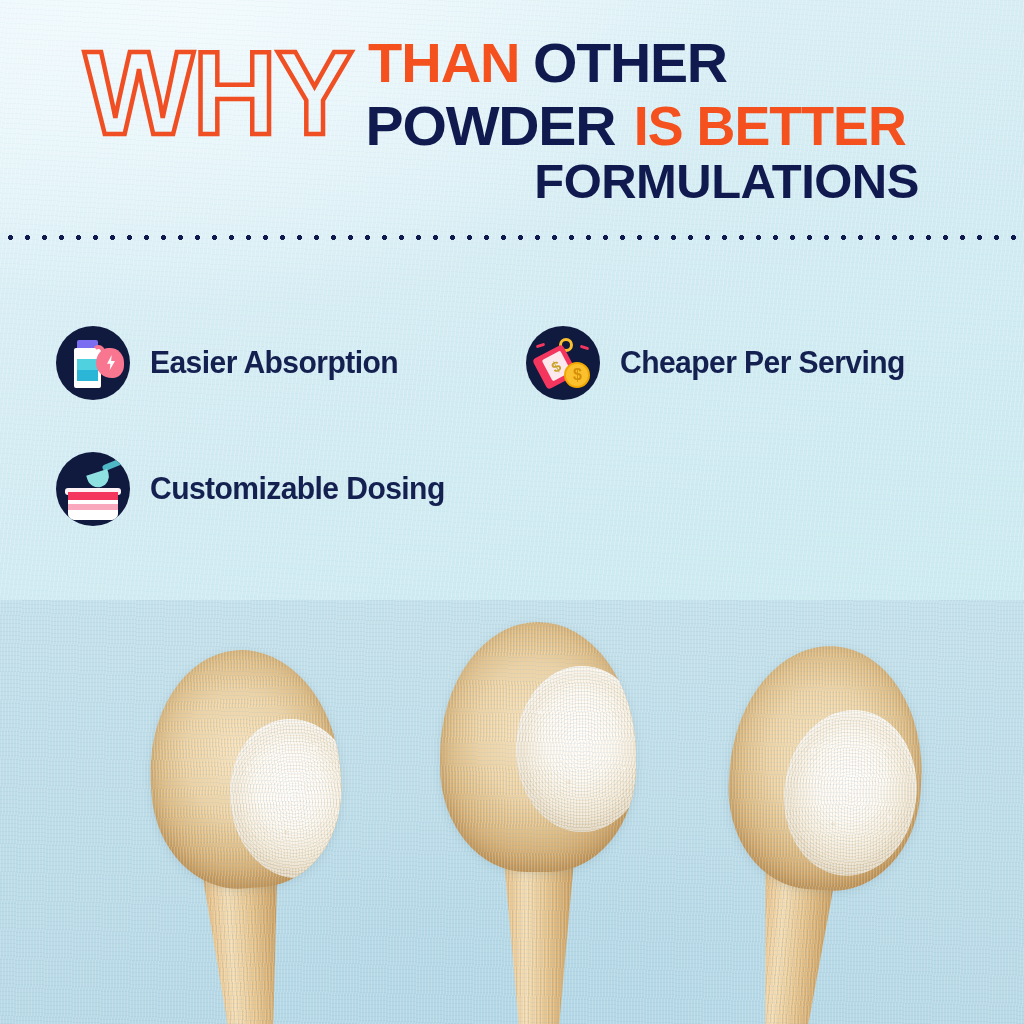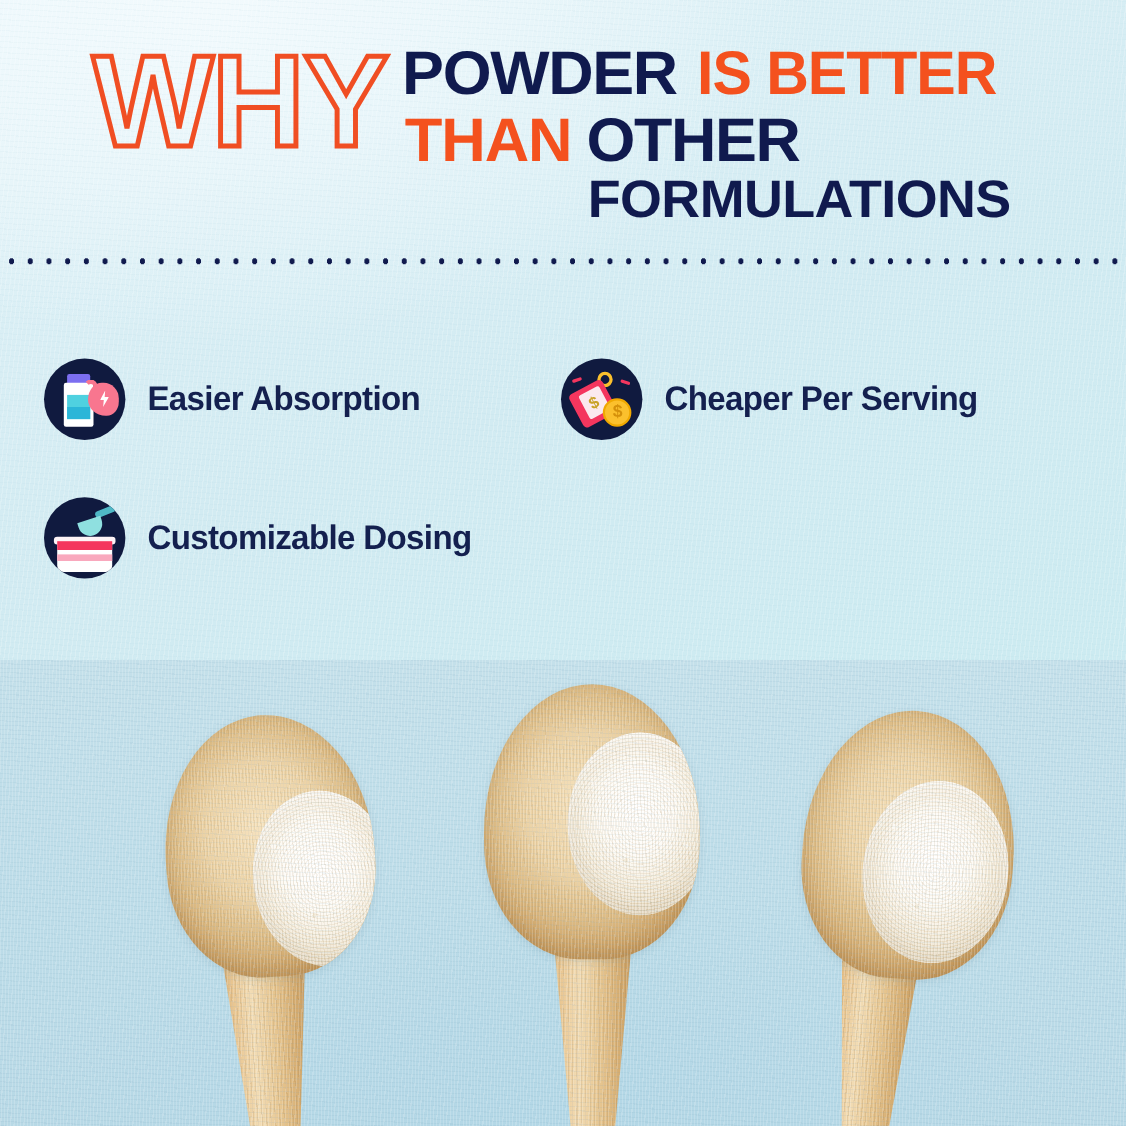--- a/index.html
+++ b/index.html
@@ -86,21 +86,21 @@
     background-repeat:repeat-x;
     background-position:2px center;
   }
 
   
   .features {
     position:absolute; left:0; top:300px; width:1024px; z-index:4;
     display:grid;
     grid-template-columns:470px 470px;
     grid-template-rows:126px 126px;
-    padding-left:40px;
+    padding-left:56px;
   }
   .feature { display:flex; align-items:center; gap:20px; }
   .f-icon {
     width:74px; height:74px; flex:0 0 74px;
     border-radius:50%;
     background:#101a3f;
     position:relative; overflow:hidden;
   }
   .f-label {
     color:#14204f;
@@ -233,27 +233,27 @@
 </head>
 <body>
 
 <div id="poster">
 
   <div class="top-panel"></div>
 
   <div class="headline">
     <div class="hl-why">WHY</div>
     <div class="hl-lines">
+      <div class="hl-row r2">
+        <span class="w-orange-heavy">THAN</span>
+        <span class="w-navy-heavy">OTHER</span>
+      </div>
       <div class="hl-row r1">
         <span class="w-navy-heavy">POWDER</span>
         <span class="w-orange-light">IS BETTER</span>
-      </div>
-      <div class="hl-row r2">
-        <span class="w-orange-heavy">THAN</span>
-        <span class="w-navy-heavy">OTHER</span>
       </div>
       <div class="hl-row r3">
         <span class="w-navy-heavy">FORMULATIONS</span>
       </div>
     </div>
   </div>
 
   <div class="divider">
     <div class="divider-line"></div>
   </div>

